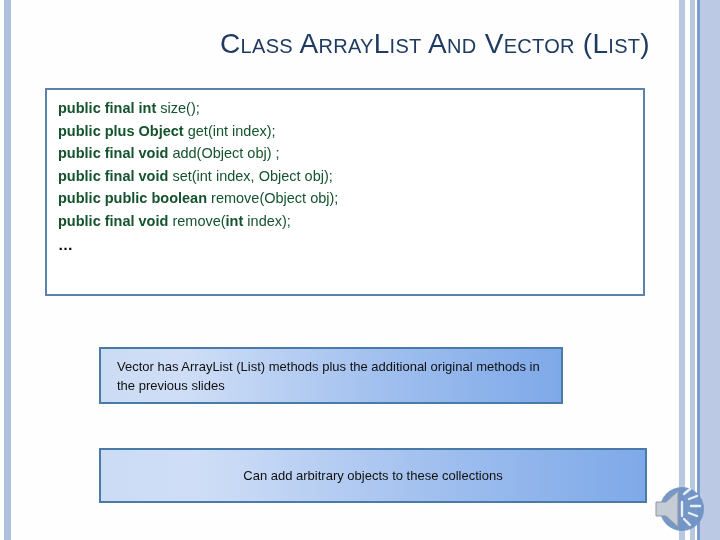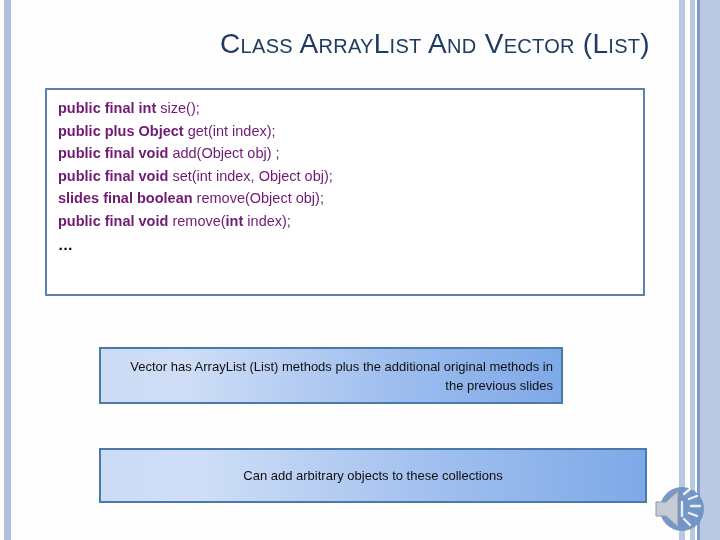--- a/index.html
+++ b/index.html
@@ -53,45 +53,45 @@
     width: 600px;
     height: 208px;
     border: 2px solid #5b82ab;
     background: #ffffff;
     box-sizing: border-box;
     padding: 7px 0 0 11px;
   }
   .code-line {
     font-size: 14.5px;
     line-height: 22.5px;
-    color: #701a75;
+    color: #14532d;
     white-space: pre;
   }
   .code-line b { font-weight: bold; }
   .code-ellipsis {
     font-size: 15px;
     font-weight: bold;
     line-height: 26px;
     color: #000000;
   }
 
   
   .callout {
     position: absolute;
     border: 2px solid #4a7aa7;
     box-sizing: border-box;
     background: linear-gradient(to right, #ccdcf5 0%, #cfdef6 18%, #9dbdee 65%, #7ea9e8 100%);
     display: flex;
     align-items: center;
     justify-content: center;
-    text-align: right;
+    text-align: left;
     color: #101010;
     font-size: 13px;
     line-height: 19px;
-    padding: 0 8px;
+    padding: 0 16px;
   }
   .callout-1 {
     left: 99px;
     top: 347px;
     width: 464px;
     height: 57px;
   }
   .callout-2 {
     left: 99px;
     top: 448px;
@@ -120,21 +120,21 @@
   <div class="stripe stripe-right-4"></div>
 
   <div class="title">Class ArrayList And Vector (List)</div>
 
   <div class="code-box">
     <div id="code-lines">
         <div class="code-line"><b>public final int </b>size();</div>
         <div class="code-line"><b>public plus Object </b>get(int index);</div>
         <div class="code-line"><b>public final void </b>add(Object obj) ;</div>
         <div class="code-line"><b>public final void </b>set(int index, Object obj);</div>
-        <div class="code-line"><b>slides final boolean </b>remove(Object obj);</div>
+        <div class="code-line"><b>public public boolean </b>remove(Object obj);</div>
         <div class="code-line"><b>public final void </b>remove(<b>int</b> index);</div>
       </div>
     <div class="code-ellipsis">…</div>
   </div>
 
   <div class="callout callout-1">Vector has ArrayList (List) methods plus the additional original methods in the previous slides</div>
   <div class="callout callout-2">Can add arbitrary objects to these collections</div>
 
   <div class="audio-badge">
     <svg width="58" height="54" viewBox="0 0 58 54" xmlns="http://www.w3.org/2000/svg">

